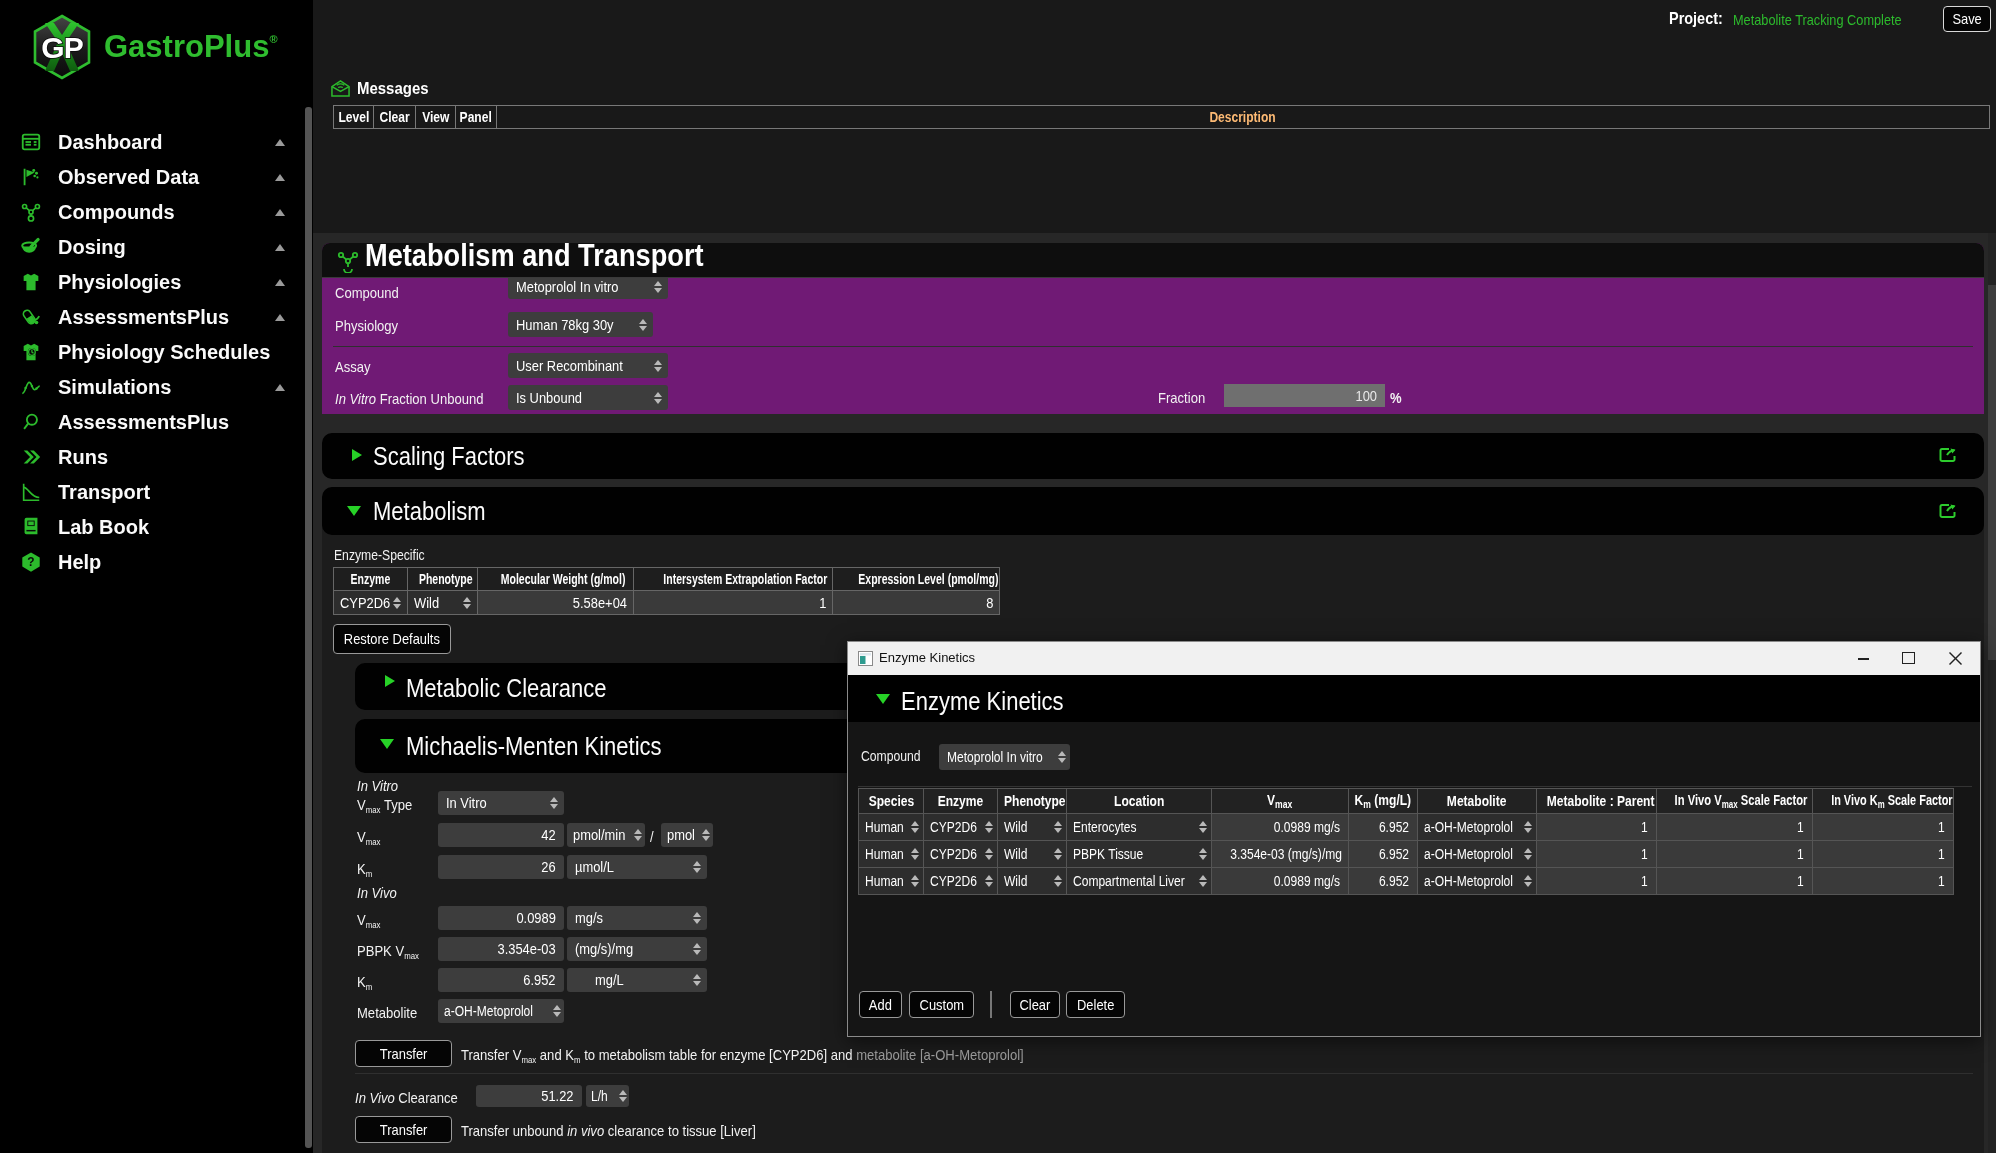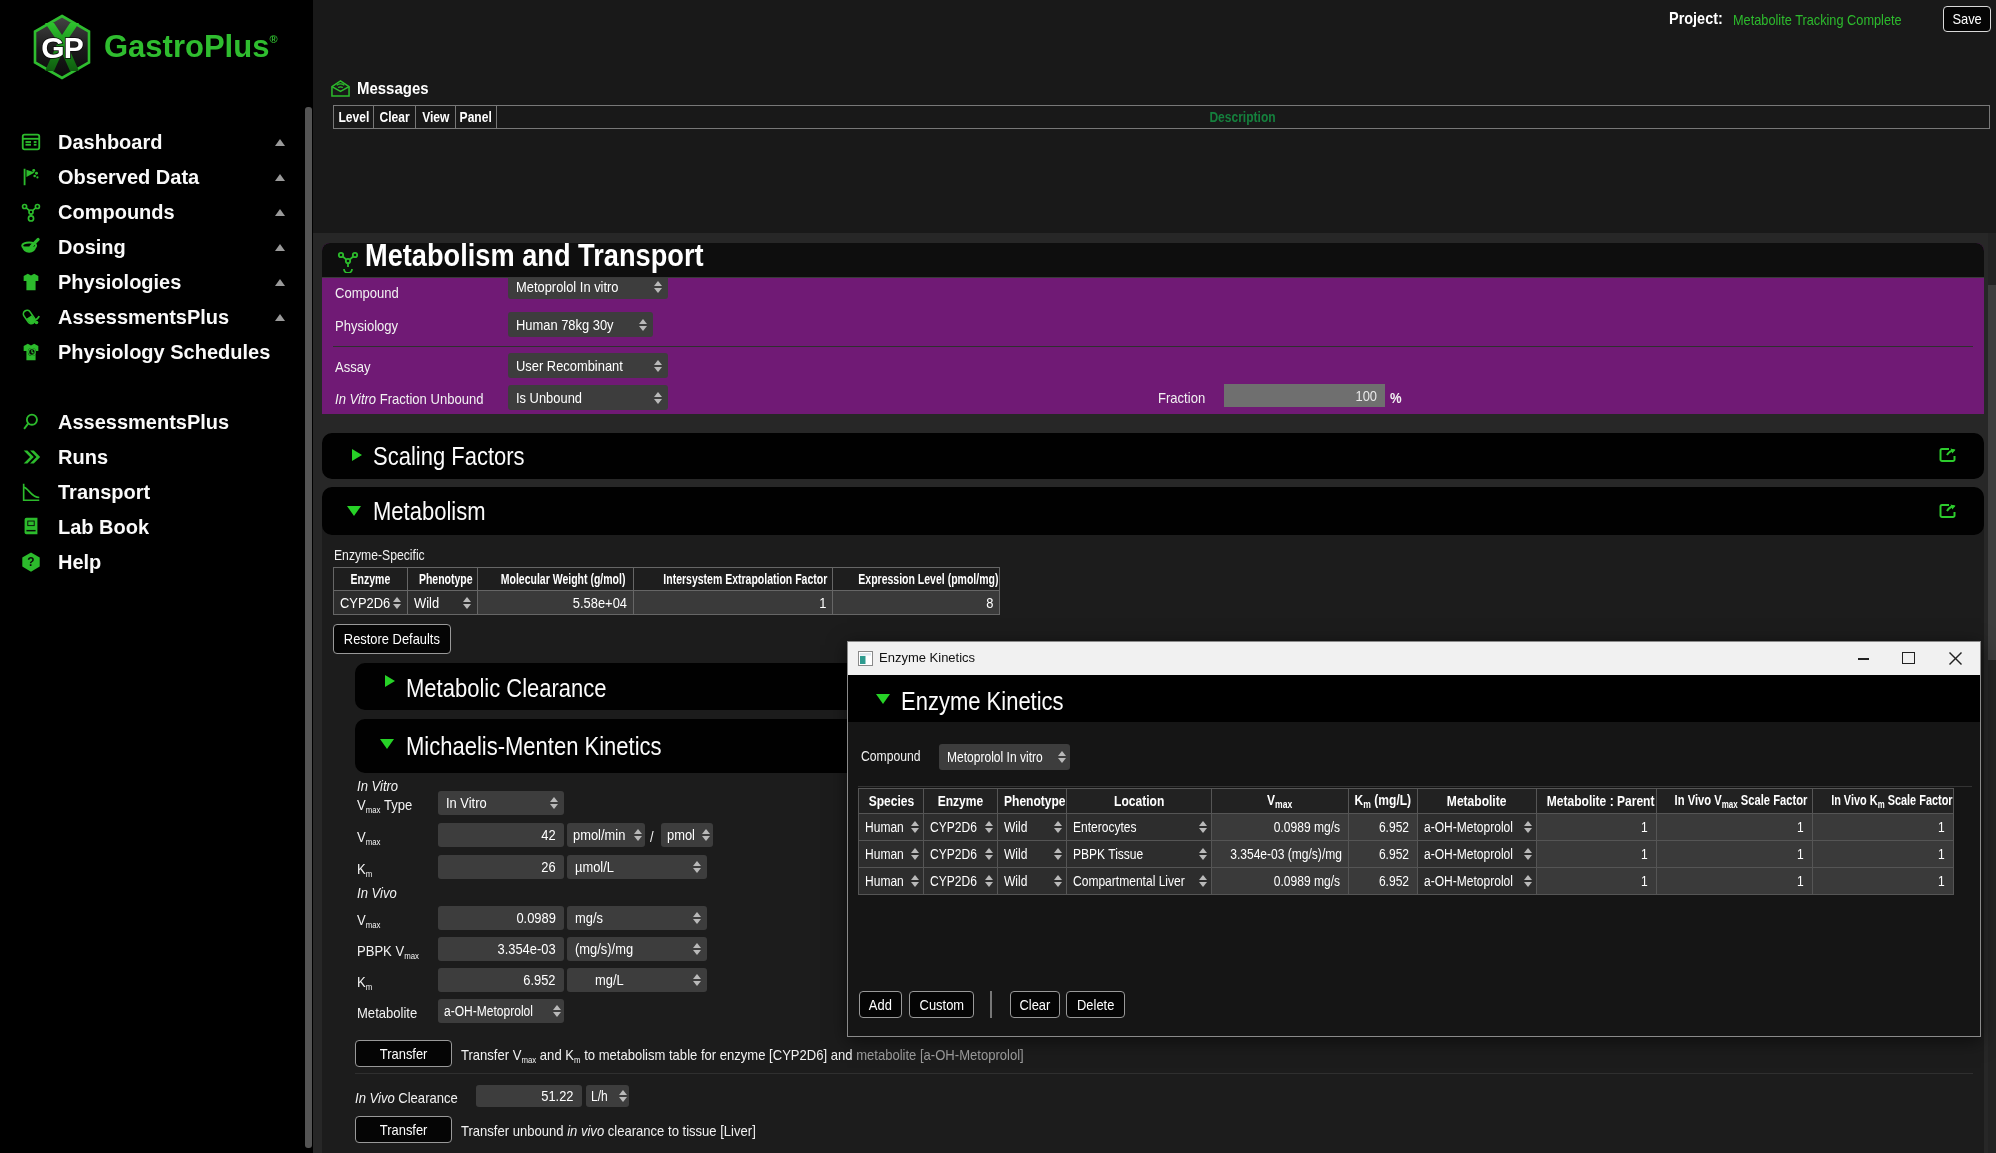--- a/index.html
+++ b/index.html
@@ -132,20 +132,30 @@
     </div>
 <div class="mi" style="top:315px">
       <span class="ic"><svg width="22" height="22" viewBox="0 0 24 24">
           <path d="M8.5 3 L12 5 L15.5 3 L20 5.5 L20 11 L17 11 L17 21 L7 21 L7 11 L4 11 L4 5.5 Z" fill="#2cbb2c"></path>
           <circle cx="13" cy="12" r="4.4" fill="#0a0a0a"></circle>
           <circle cx="13" cy="12" r="3.6" fill="none" stroke="#2cbb2c" stroke-width="1.4"></circle>
           <path d="M13 9.8 v2.4 l1.8 1.2" stroke="#2cbb2c" stroke-width="1.3" fill="none"></path>
         </svg></span>
       <span class="mlabel">Physiology Schedules</span>
     </div>
+<div class="mi" style="top:350px">
+      <span class="ic"><svg width="22" height="22" viewBox="0 0 24 24" fill="none" stroke="#2cbb2c" stroke-width="1.8">
+          <path d="M2.5 19 C6 19 7 7 10 7 C13 7 13 15 16 15 C18.5 15 19.5 11 21.5 11"></path>
+          <circle cx="6" cy="13" r="1.3" fill="#2cbb2c" stroke="none"></circle>
+          <circle cx="13" cy="11" r="1.3" fill="#2cbb2c" stroke="none"></circle>
+          <circle cx="18" cy="13.5" r="1.3" fill="#2cbb2c" stroke="none"></circle>
+        </svg></span>
+      <span class="mlabel">Simulations</span>
+      <span class="caret"></span>
+    </div>
 <div class="mi" style="top:385px">
       <span class="ic"><svg width="22" height="22" viewBox="0 0 24 24" fill="none" stroke="#2cbb2c" stroke-width="2">
           <circle cx="13" cy="9.5" r="5.5"></circle>
           <line x1="8.8" y1="13.8" x2="4.5" y2="19.5"></line>
         </svg></span>
       <span class="mlabel">AssessmentsPlus</span>
     </div>
 <div class="mi" style="top:420px">
       <span class="ic"><svg width="22" height="22" viewBox="0 0 24 24" fill="#2cbb2c">
           <path d="M4 5 L11 12 L4 19 L8 19 L15 12 L8 5 Z"></path>
@@ -194,21 +204,21 @@
 </svg>
 <div class="abs" style="left:357px;top:79px;font-size:17px;font-weight:bold;color:#fff;transform:scaleX(0.88);transform-origin:0 0;">Messages</div>
 <div class="abs" style="left:333px;top:105px;">
 <table style="width:1657px;">
  <tbody>
           <tr style="height:23px;margin-top:31px;">
   <td style="width:40px;border:1px solid #787878;color:#fff;font-size:14px;font-weight:bold;text-align:center;"><span class="ctc">Level</span></td>
   <td style="width:42px;border:1px solid #787878;color:#fff;font-size:14px;font-weight:bold;text-align:center;"><span class="ctc">Clear</span></td>
   <td style="width:40px;border:1px solid #787878;color:#fff;font-size:14px;font-weight:bold;text-align:center;"><span class="ctc">View</span></td>
   <td style="width:41px;border:1px solid #787878;color:#fff;font-size:14px;font-weight:bold;text-align:center;"><span class="ctc">Panel</span></td>
-  <td style="width:1493px;border:1px solid #787878;color:#15803d;font-size:14px;font-weight:bold;text-align:center;"><span class="ctc">Description</span></td>
+  <td style="width:1493px;border:1px solid #787878;color:#fdba74;font-size:14px;font-weight:bold;text-align:center;"><span class="ctc">Description</span></td>
  </tr>
 </tbody>
       </table>
 </div>
 
 <div class="abs" style="left:322px;top:243px;width:1662px;height:171px;background:#701a75;border-radius:8px 8px 0 0;">
   <div class="abs" style="left:0;top:0;width:1662px;height:35px;background:#0e0e0e;border-bottom:1px solid #3a3a3a;border-radius:8px 8px 0 0;z-index:1;"></div>
   <svg class="abs" style="left:14px;top:6px;z-index:2;" width="24" height="24" viewBox="0 0 24 24" fill="none" stroke="#2cbb2c" stroke-width="1.8">
         <circle cx="5" cy="6" r="2.2"></circle>
         <circle cx="19" cy="6" r="2.2"></circle>

